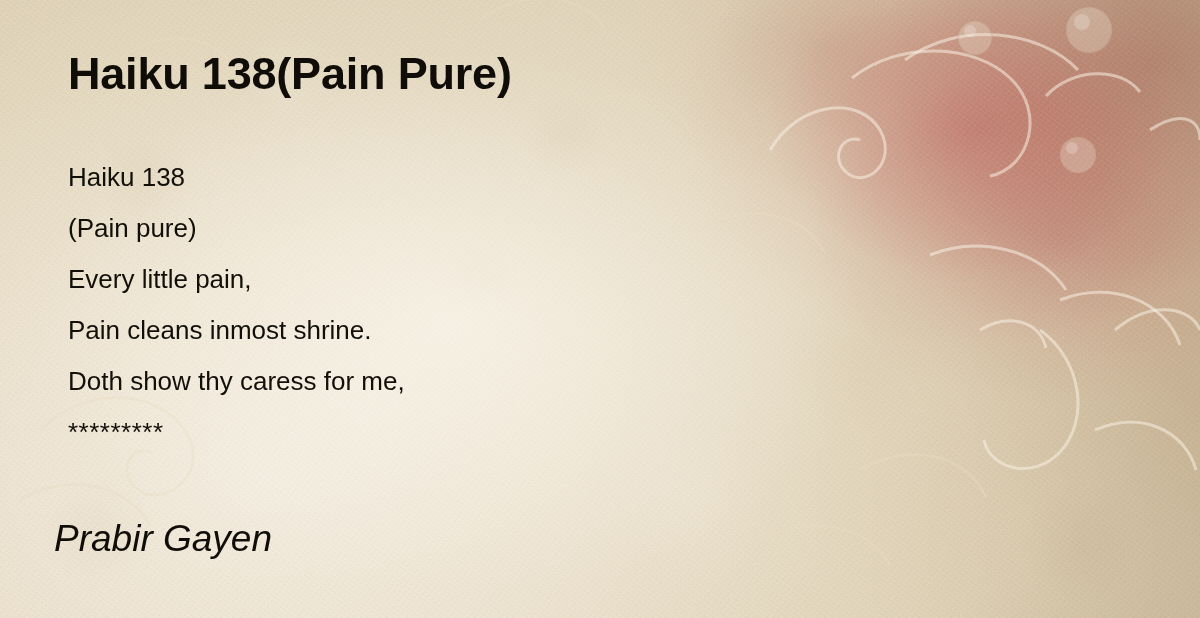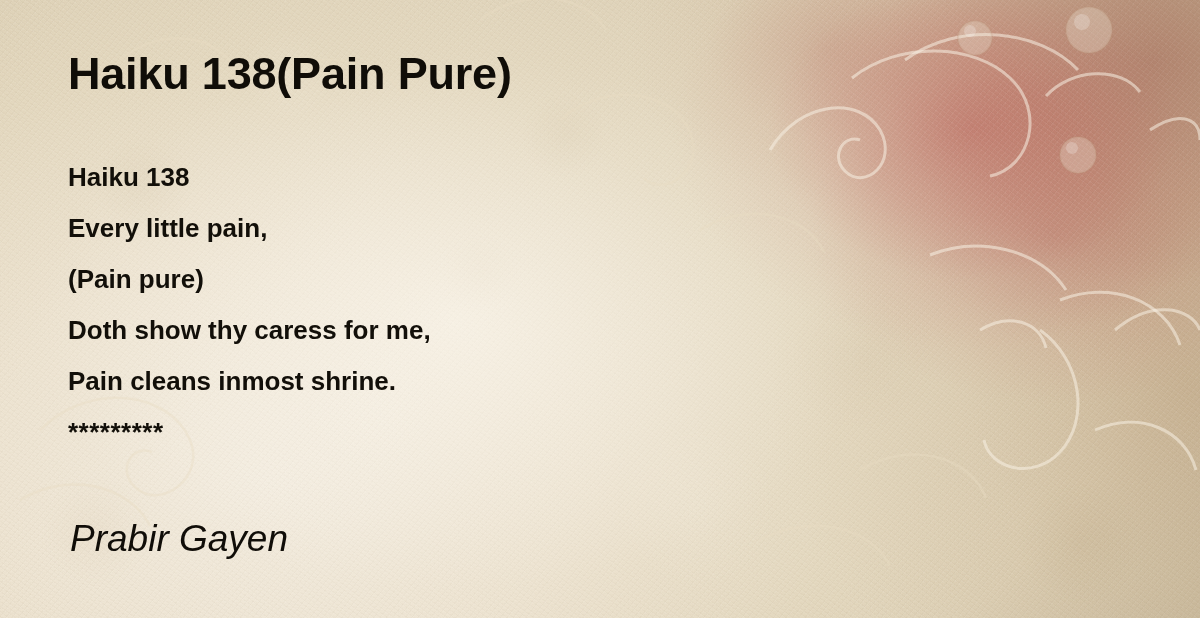--- a/index.html
+++ b/index.html
@@ -129,33 +129,33 @@
 
   .poem-body {
     position: absolute;
     left: 68px;
     top: 152px;
     width: 700px;
   }
 
   .poem-line {
     font-size: 26px;
-    font-weight: bold;
+    font-weight: normal;
     color: #120f09;
     line-height: 51px;
     white-space: pre;
   }
 
   .poem-line.separator {
     letter-spacing: 0.5px;
   }
 
   .poem-author {
     position: absolute;
-    left: 70px;
+    left: 54px;
     top: 518px;
     font-size: 37px;
     font-style: italic;
     font-weight: normal;
     color: #100d08;
     white-space: nowrap;
   }
 </style>
 </head>
 <body>
@@ -211,23 +211,23 @@
       </g>
     </svg>
   </div>
 
   <div class="content">
 
     <div class="poem-title">Haiku 138(Pain Pure)</div>
 
     <div class="poem-body">
       <div class="poem-line">Haiku 138</div>
+      <div class="poem-line">(Pain pure)</div>
       <div class="poem-line">Every little pain,</div>
-      <div class="poem-line">(Pain pure)</div>
+      <div class="poem-line">Pain cleans inmost shrine.</div>
       <div class="poem-line">Doth show thy caress for me,</div>
-      <div class="poem-line">Pain cleans inmost shrine.</div>
       <div class="poem-line separator">*********</div>
     </div>
 
     <div class="poem-author">Prabir Gayen</div>
 
   </div>
 </div>
 
 </body></html>

